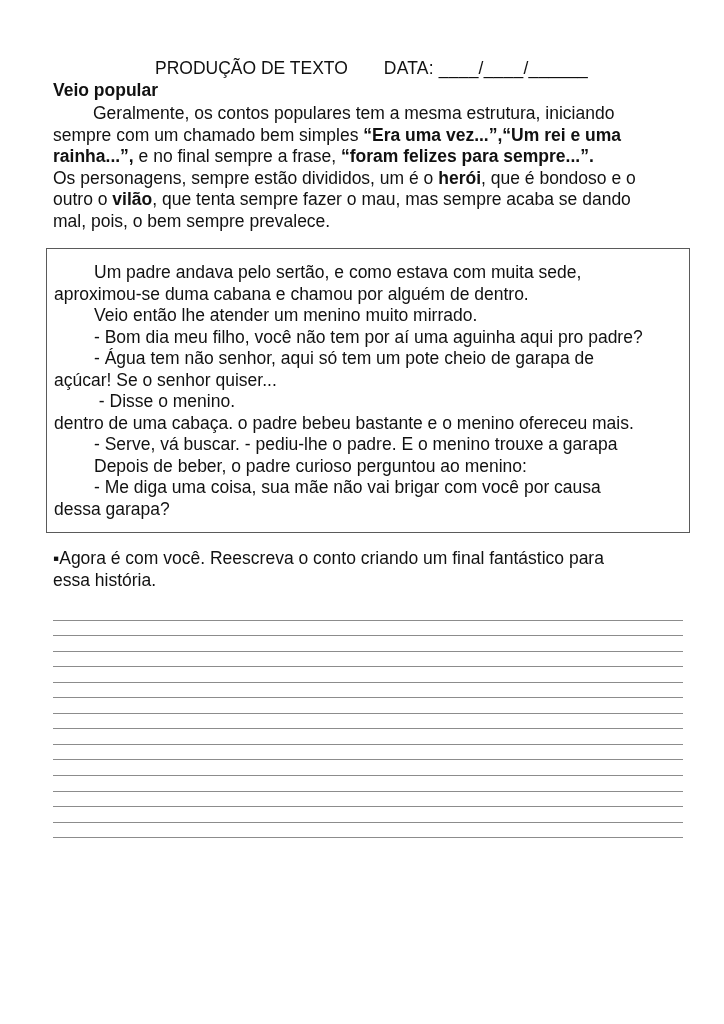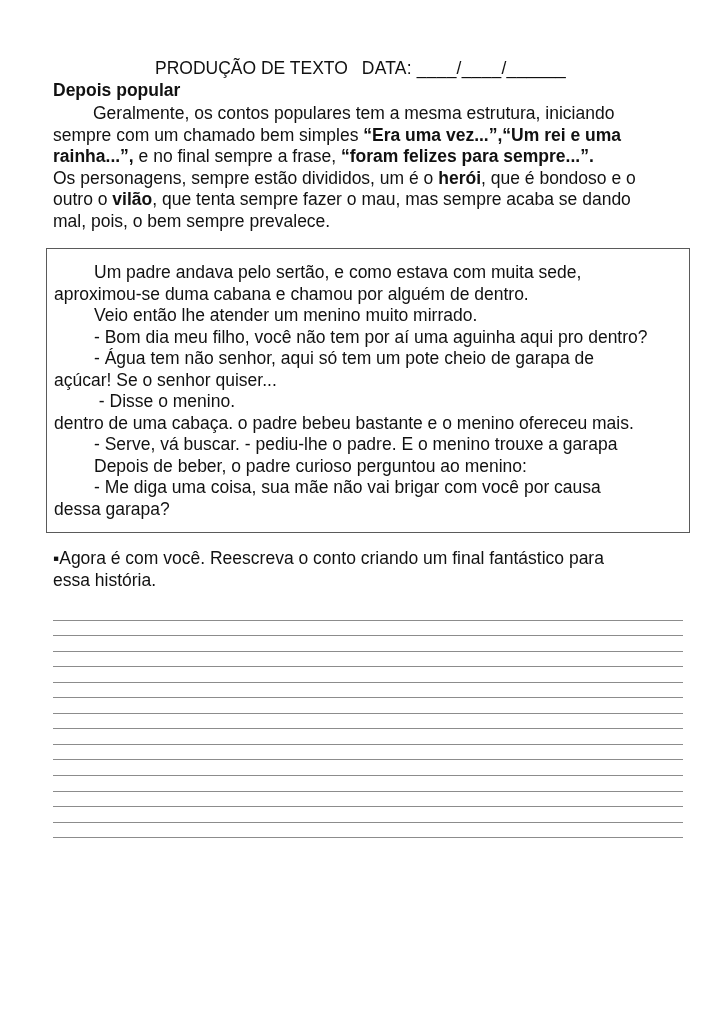--- a/index.html
+++ b/index.html
@@ -15,21 +15,21 @@
     box-sizing: border-box;
     padding: 58px 34px 0 53px;
     overflow: hidden;
   }
   .header-row {
     display: flex;
     white-space: pre;
     font-weight: normal;
   }
   .doc-title { margin-left: 102px; }
-  .date-field { margin-left: 14px; letter-spacing: 0.2px; }
+  .date-field { margin-left: 36px; letter-spacing: 0.2px; }
   .subtitle { font-weight: bold; }
   .tline { white-space: pre; }
   .tline.indent { padding-left: 40px; }
   .b { font-weight: bold; }
   .intro { margin-top: 2px; }
   .story-box {
     margin-top: 16px;
     margin-left: -7px;
     width: 644px;
     box-sizing: border-box;
@@ -49,36 +49,36 @@
 </head>
 <body>
 
 <div class="page">
 
   <div class="header-row">
     <span class="doc-title">PRODUÇÃO DE TEXTO</span>
     <span class="date-field">DATA: ____/____/______</span>
   </div>
 
-  <div class="subtitle">Depois popular</div>
+  <div class="subtitle">Veio popular</div>
 
   <div class="intro">
       <div class="tline indent"><span>Geralmente, os contos populares tem a mesma estrutura, iniciando</span></div>
       <div class="tline"><span>sempre com um chamado bem simples </span><span class="b">“Era uma vez...”,“Um rei e uma</span></div>
       <div class="tline"><span class="b">rainha...”,</span><span> e no final sempre a frase, </span><span class="b">“foram felizes para sempre...”.</span></div>
       <div class="tline"><span>Os personagens, sempre estão divididos, um é o </span><span class="b">herói</span><span>, que é bondoso e o</span></div>
       <div class="tline"><span>outro o </span><span class="b">vilão</span><span>, que tenta sempre fazer o mau, mas sempre acaba se dando</span></div>
       <div class="tline"><span>mal, pois, o bem sempre prevalece.</span></div>
     </div>
 
   <div class="story-box">
       <div class="tline indent">Um padre andava pelo sertão, e como estava com muita sede,</div>
       <div class="tline">aproximou-se duma cabana e chamou por alguém de dentro.</div>
       <div class="tline indent">Veio então lhe atender um menino muito mirrado.</div>
-      <div class="tline indent">- Bom dia meu filho, você não tem por aí uma aguinha aqui pro dentro?</div>
+      <div class="tline indent">- Bom dia meu filho, você não tem por aí uma aguinha aqui pro padre?</div>
       <div class="tline indent">- Água tem não senhor, aqui só tem um pote cheio de garapa de</div>
       <div class="tline">açúcar! Se o senhor quiser...</div>
       <div class="tline indent"> - Disse o menino.</div>
       <div class="tline">dentro de uma cabaça. o padre bebeu bastante e o menino ofereceu mais.</div>
       <div class="tline indent">- Serve, vá buscar. - pediu-lhe o padre. E o menino trouxe a garapa</div>
       <div class="tline indent">Depois de beber, o padre curioso perguntou ao menino:</div>
       <div class="tline indent">- Me diga uma coisa, sua mãe não vai brigar com você por causa</div>
       <div class="tline">dessa garapa?</div>
     </div>
 

